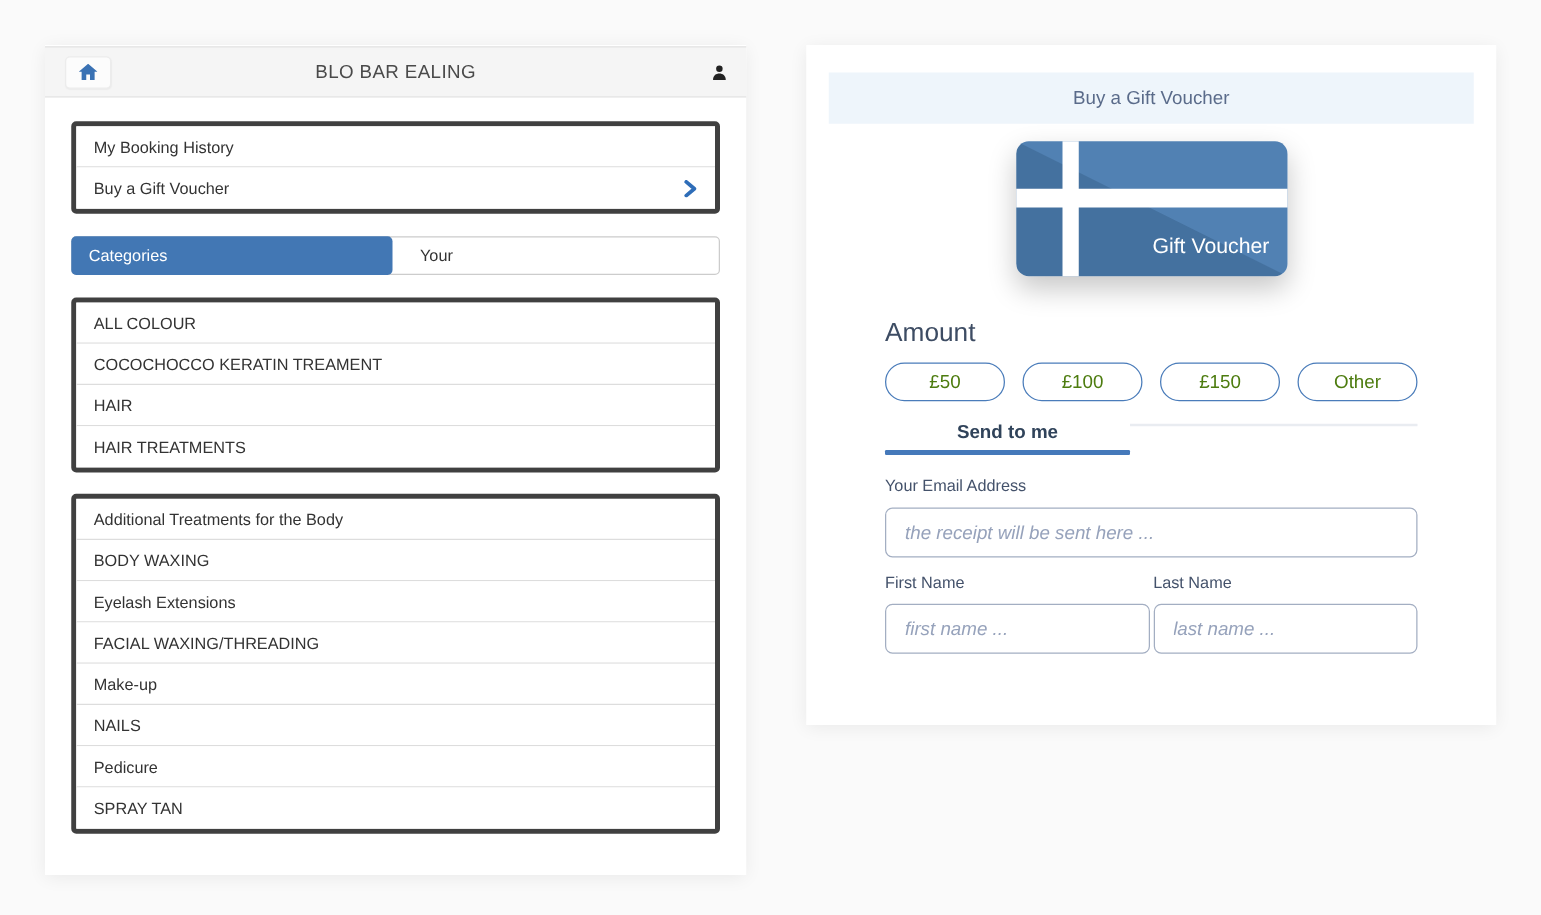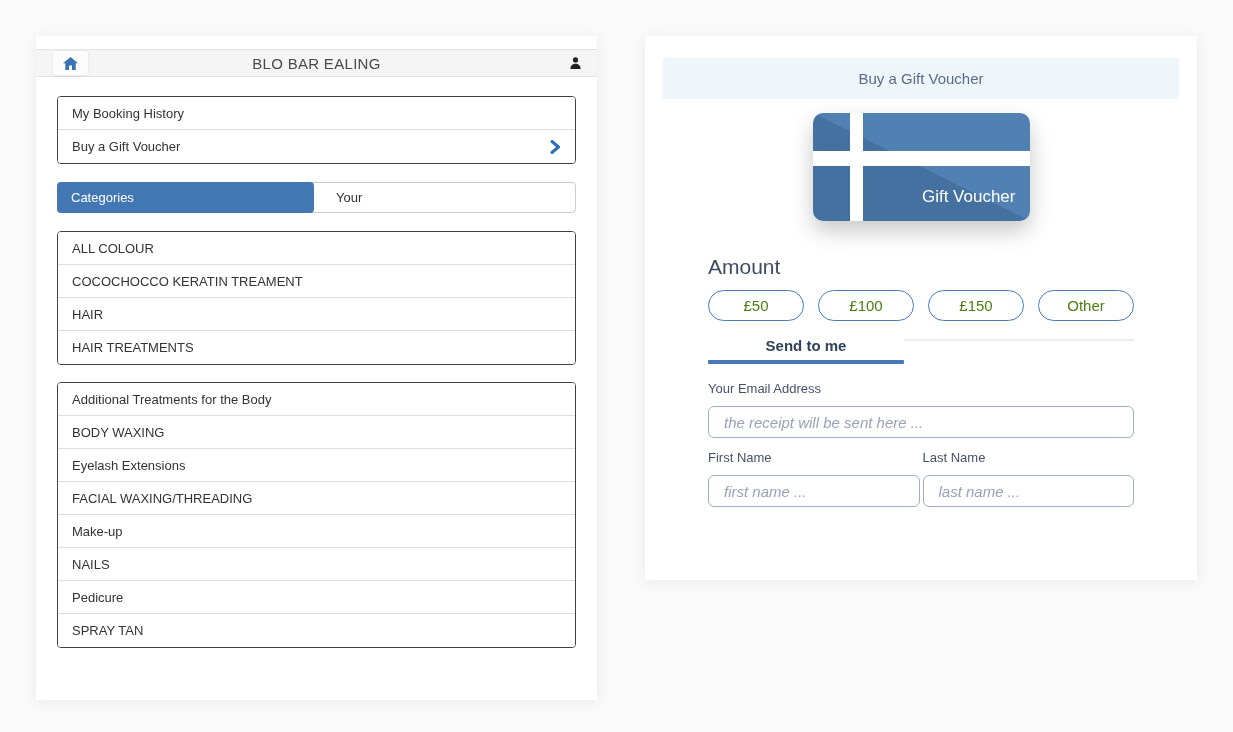--- a/index.html
+++ b/index.html
@@ -11,42 +11,42 @@
     overflow: hidden;
   }
   .panel {
     position: absolute;
     background: #ffffff;
     box-shadow: 0 2px 14px rgba(0,0,0,0.07);
   }
   
   #left-panel { left: 36px; top: 36px; width: 561px; height: 664px; }
   .lp-header {
-    margin-top: 13px; height: 28px;
+    margin-top: 1px; height: 41px;
     background: #f5f5f5;
     border-top: 1px solid #e4e4e4; border-bottom: 1px solid #e4e4e4;
     display: flex; align-items: center;
     position: relative;
     padding: 4px 16px;
   }
   .home-btn {
     width: 37px; height: 26px;
     background: #fcfcfc; border: 1px solid #ececec; border-radius: 4px;
     box-shadow: 0 1px 1px rgba(0,0,0,0.04);
     display: flex; align-items: center; justify-content: center;
     cursor: pointer;
   }
   .lp-title {
     position: absolute; left: 0; right: 0; text-align: center;
     font-size: 15px; color: #4a4a4a; letter-spacing: 0.3px;
     pointer-events: none;
   }
   .user-btn { margin-left: auto; display: flex; align-items: center; cursor: pointer; }
   .lp-box {
-    margin: 8px 21px; border: 1px solid #404040; border-radius: 4px;
+    margin: 8px 21px; border: 4px solid #404040; border-radius: 4px;
     background: #fff; overflow: hidden;
   }
   .lp-box.menu { margin-top: 19px; }
   .lp-row {
     height: 33px; display: flex; align-items: center;
     padding: 0 14px; font-size: 13px; color: #333333;
     border-bottom: 1px solid #dddddd; cursor: pointer; background: #fff;
   }
   .lp-box .lp-row:last-child { border-bottom: none; }
   .lp-row .grow { flex: 1; }
@@ -105,21 +105,21 @@
   .send-tab { display: flex; flex-direction: column; cursor: pointer; }
   .send-tab .st-label { text-align: center; font-size: 15px; padding-bottom: 6px; }
   .send-tab.active { flex: 0 0 46%; }
   .send-tab.inactive { flex: 0 0 54%; }
   .send-tab.active .st-label { color: #30435a; font-weight: bold; }
   .send-tab.inactive .st-label { color: #46556a; }
   .send-tab.active .st-bar { height: 4px; background: #4579ba; border-radius: 1px; }
   .send-tab.inactive .st-bar { height: 2px; background: #e9ecf1; margin-top: 2px; }
   .field-label { margin-top: 17px; font-size: 13px; color: #44526b; }
   .text-input {
-    margin-top: 10px; width: 100%; height: 32px;
+    margin-top: 10px; width: 100%; height: 40px;
     border: 1px solid #a3aec2; border-radius: 6px;
     padding: 0 15px; font-size: 15px; color: #3d4c63; background: #fff;
     font-family: "Liberation Sans", sans-serif;
     outline: none; display: block;
   }
   .text-input::placeholder { font-style: italic; color: #96a2bb; opacity: 1; }
   .name-grid { display: flex; gap: 3px; }
   .name-col { flex: 1; }
   .name-grid .field-label { margin-top: 12px; }
 </style>

